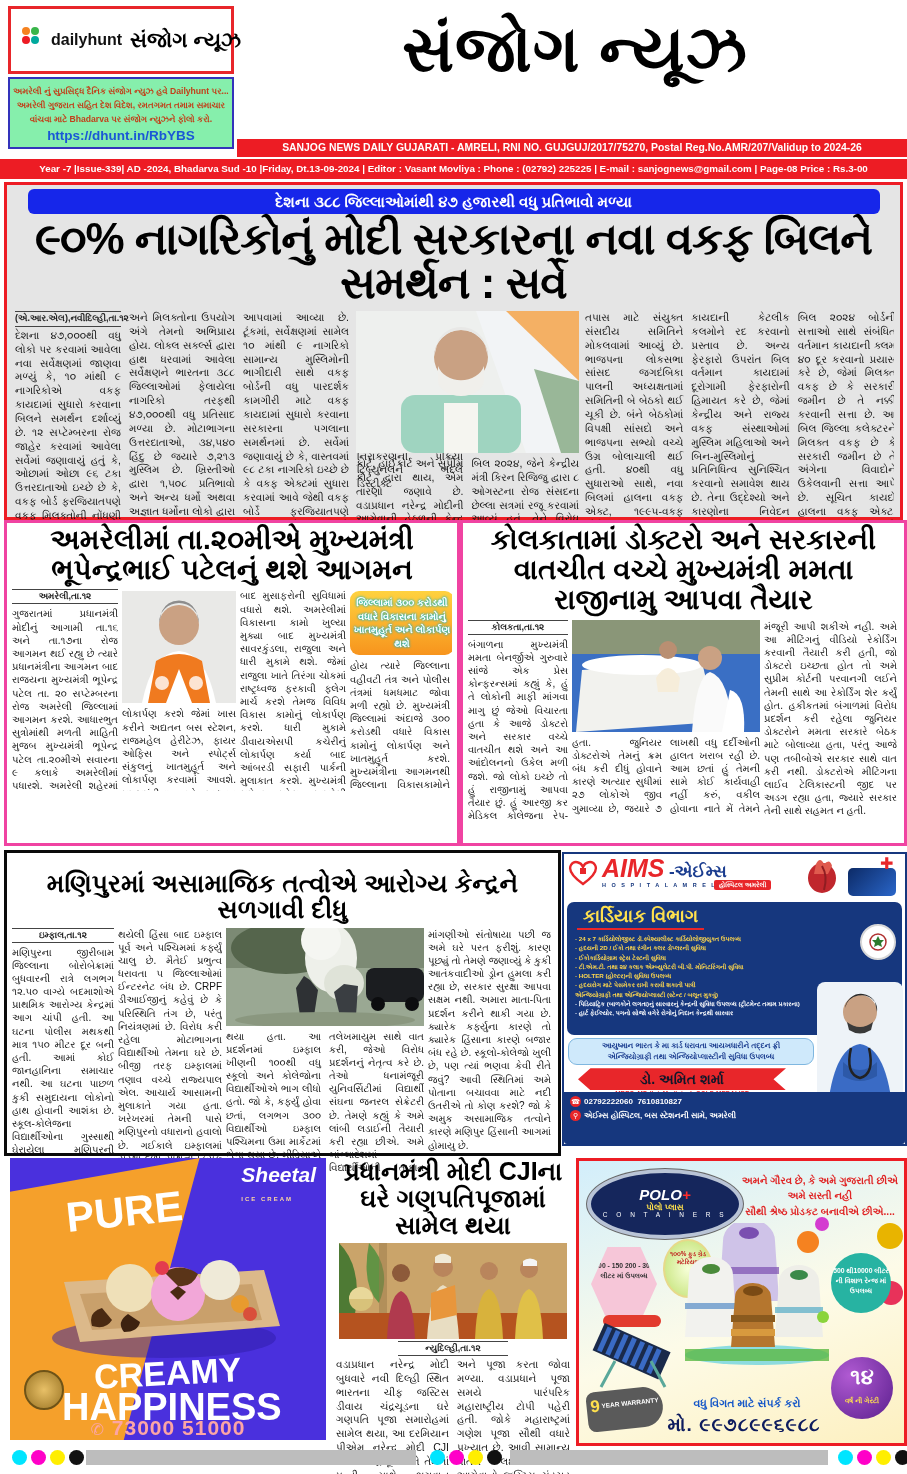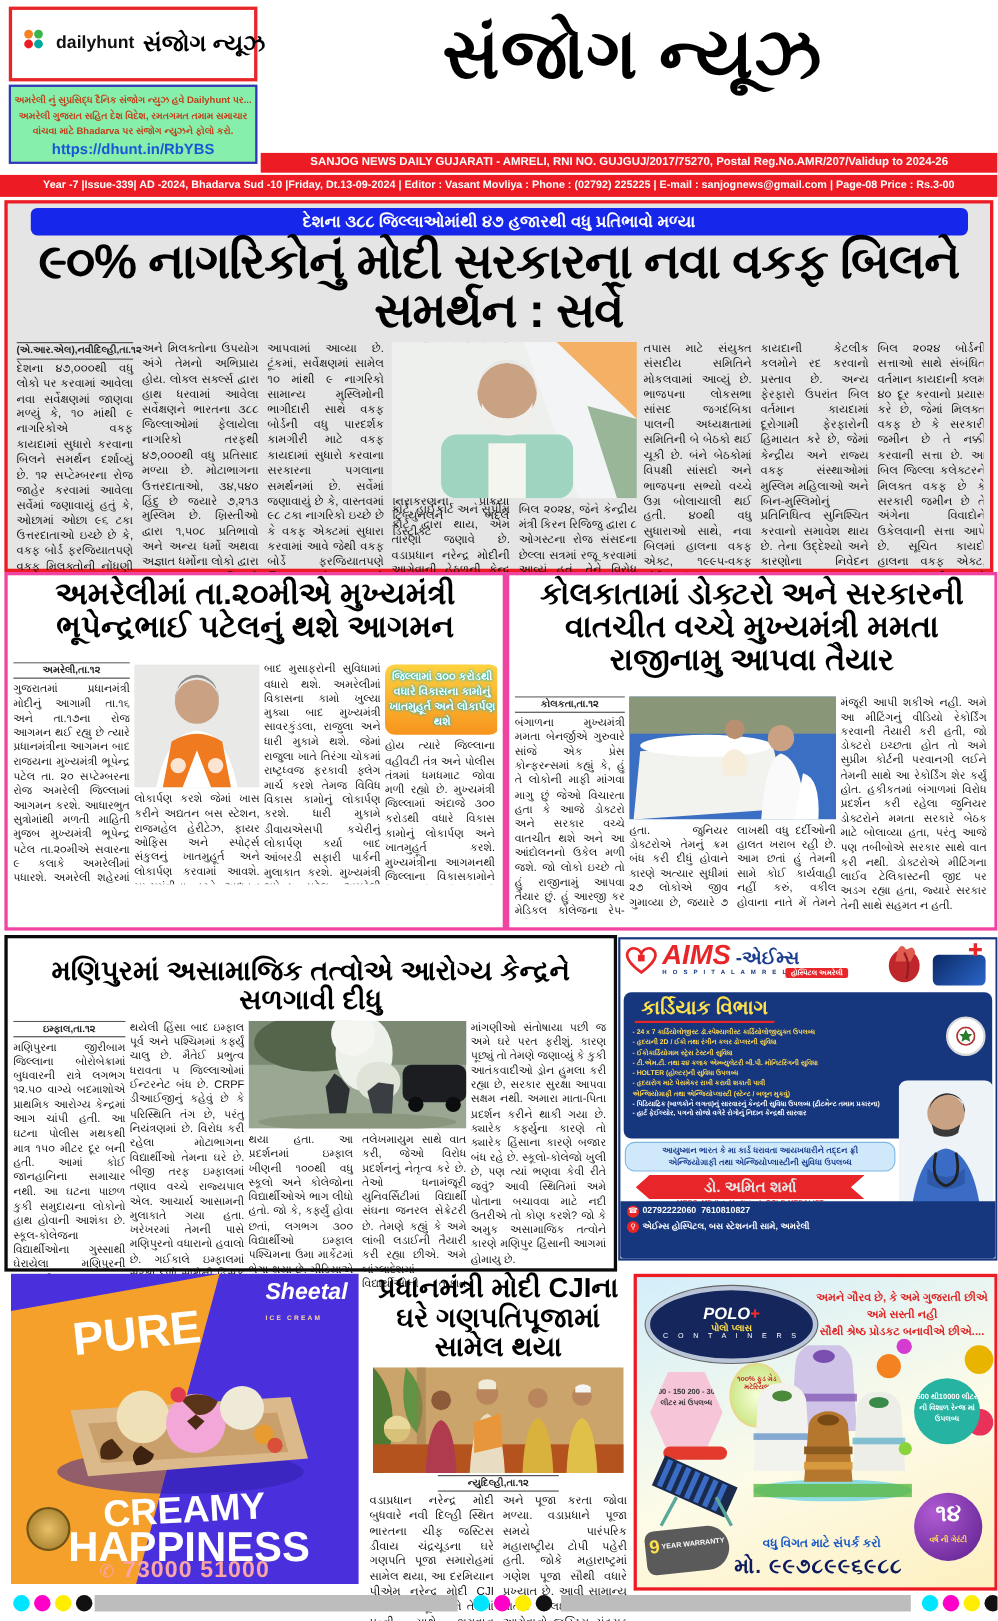--- a/index.html
+++ b/index.html
@@ -28,38 +28,38 @@
   .lead-body{position:relative;margin:6px 6px 0 8px;height:232px;overflow:hidden;}
   .lead-left{left:0;top:0;width:334px;height:232px;column-count:3;}
   .lead-photo{left:341px;top:0;width:223px;height:142px;}
   .lead-under{left:341px;top:146px;width:223px;height:86px;column-count:2;overflow:hidden;}
   .lead-right{left:570px;top:0;width:311px;height:232px;column-count:3;}
   
   .artbox{border:3px solid #f043a2;background:#fff;}
   .amreli{left:4px;top:520px;width:450px;height:320px;}
   .kolkata{left:460px;top:520px;width:441px;height:320px;}
   .hl2{font-size:28px;line-height:1.08;padding-top:2px;}
-  .abody{position:relative;margin:17px 5px 0;height:202px;overflow:hidden;}
+  .abody{position:relative;margin:4px 5px 0;height:202px;overflow:hidden;}
   .badge{background:linear-gradient(180deg,#ffd23f,#f7941d);border-radius:9px;color:#fff;font-weight:800;font-size:10px;text-align:center;padding:5px 2px;line-height:1.35;text-shadow:0 0 2px #00b7d4,0 0 3px #00b7d4;}
   
   .manipur{left:4px;top:850px;width:551px;height:300px;border:3px solid #0a0a0a;background:#fff;}
   .hl3{font-size:25px;line-height:1.05;padding-top:17px;}
   .mbody{position:relative;margin:5px 5px 0;height:252px;overflow:hidden;}
   .mcol{font-size:10px;}
   
   .aims{left:562px;top:852px;width:341px;height:290px;border:2px solid #16377e;background:#fff;}
   .aims-top{position:relative;height:44px;padding:2px 4px;}
   .aims-brand{font-size:25px;font-weight:800;font-style:italic;color:#e8262a;line-height:1;}
   .aims-gu{font-size:17px;font-weight:800;color:#1a3c8f;}
   .aims-hsub{display:inline-block;background:#e8262a;color:#fff;font-size:6.5px;font-weight:bold;padding:1px 5px;border-radius:2px;}
   .aims-panel{margin:0 3px;background:#16377e;border-radius:7px;padding:4px 6px 3px;height:126px;position:relative;}
   .aims-dept{color:#ffe14d;font-size:18px;font-weight:800;display:inline-block;border-bottom:2px solid #e8262a;padding:0 6px 1px;margin-left:4px;}
   .aims-bullets{margin:4px 0 0;padding:0 0 0 2px;list-style:none;color:#ffd84d;font-size:6.2px;line-height:1.5;font-weight:bold;}
   .aims-ins{margin:3px 4px 0;width:240px;background:#cfe9fb;border:1px solid #7fb7e0;border-radius:9px;font-size:7.6px;font-weight:800;color:#1a3c8f;text-align:center;padding:2px;line-height:1.4;}
-  .aims-ribbon{margin:3px 0 0 14px;width:208px;height:22px;background:#e8262a;color:#e5e5e5;font-size:14px;font-weight:800;text-align:center;line-height:22px;clip-path:polygon(0 50%,6% 0,100% 0,94% 50%,100% 100%,6% 100%);}
+  .aims-ribbon{margin:3px 0 0 14px;width:208px;height:22px;background:#e8262a;color:#0f172a;font-size:14px;font-weight:800;text-align:center;line-height:22px;clip-path:polygon(0 50%,6% 0,100% 0,94% 50%,100% 100%,6% 100%);}
   .aims-cred{width:236px;text-align:center;font-size:6.4px;font-weight:800;line-height:1.35;}
   .aims-exp{width:236px;text-align:center;font-size:11.5px;font-weight:800;color:#16377e;margin-top:1px;}
   .aims-bot{position:absolute;left:0;right:0;bottom:0;height:44px;background:#16377e;color:#fff;padding:4px 6px;font-size:8px;font-weight:bold;border-radius:0 0 3px 3px;}
   .circ-ic{display:inline-block;width:11px;height:11px;border-radius:50%;background:#e8262a;color:#fff;font-size:7px;text-align:center;line-height:11px;margin-right:3px;}
   
   .sheetal{left:10px;top:1158px;width:316px;height:282px;background:#4a30dd;overflow:hidden;}
   .sh-orange{position:absolute;left:0;top:0;width:100%;height:100%;background:#f5a02b;clip-path:polygon(0 12%,60% 0,36% 100%,0 100%);}
   .sh-logo{position:absolute;right:10px;top:8px;color:#fff;font-size:21px;font-weight:800;font-style:italic;text-align:left;line-height:.9;}
   .sh-logo small{font-size:6px;letter-spacing:2px;font-style:normal;color:#ffd9a0;}
   .sh-word{position:absolute;color:#fff;font-weight:800;font-family:"Liberation Sans",sans-serif;}

